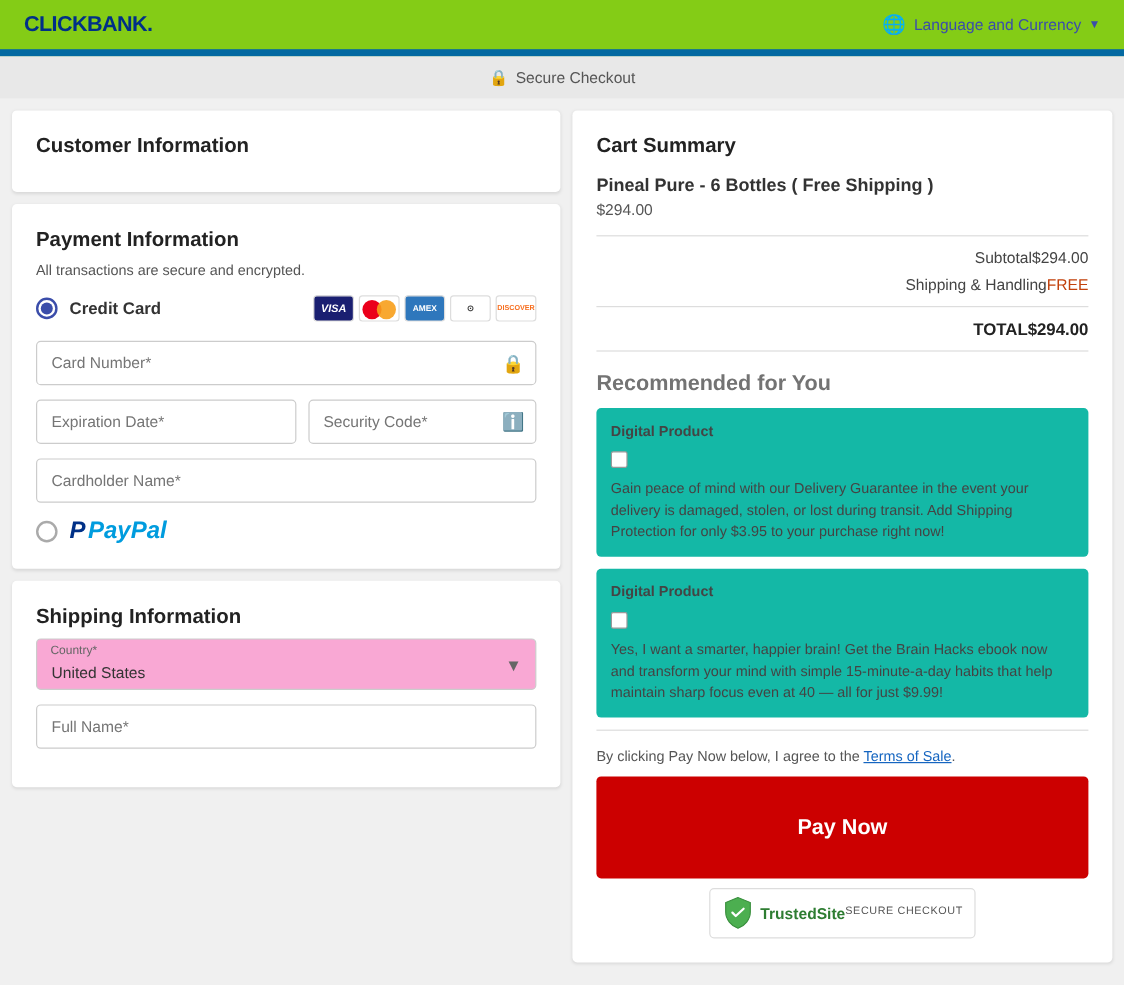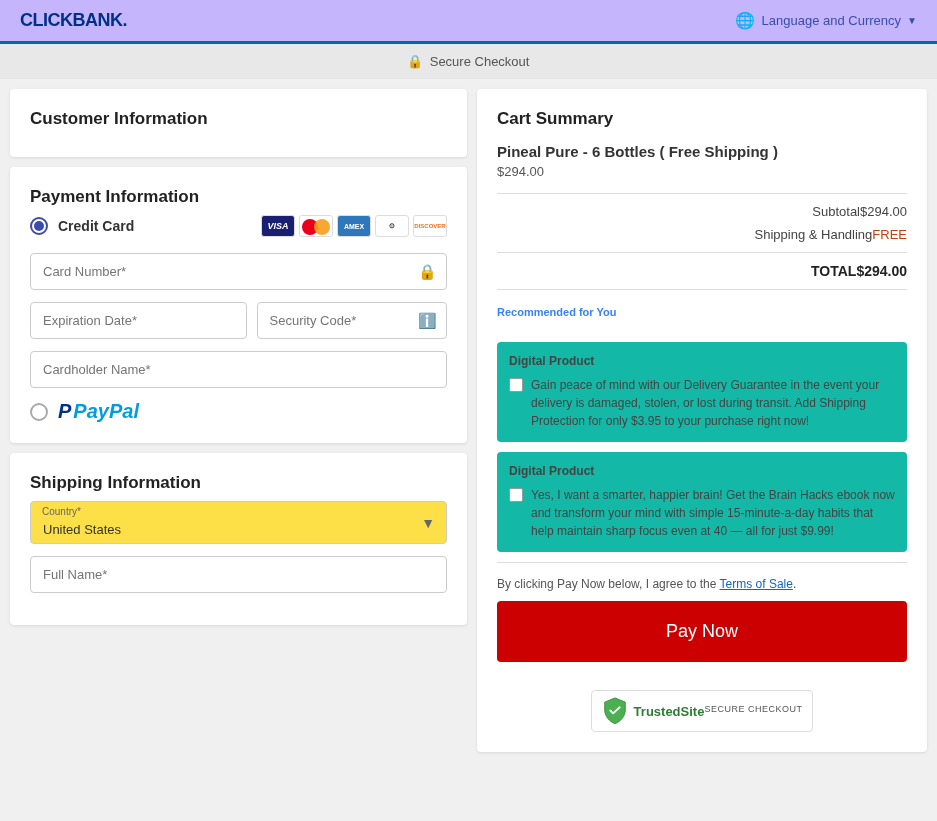--- a/index.html
+++ b/index.html
@@ -1,25 +1,25 @@
 <!DOCTYPE html>
 <html><head>
   <meta charset="utf-8">
   <style>
     * { box-sizing: border-box; margin: 0; padding: 0; }
     body { font-family: Arial, sans-serif; background: #f0f0f0; color: #333; font-size: 14px; }
 
     
     .header {
-      background: #c4b5fd;
+      background: #84cc16;
       display: flex;
       align-items: center;
       justify-content: space-between;
       padding: 10px 20px;
-      border-bottom: 3px solid #0369a1;
+      border-bottom: 6px solid #0369a1;
       text-align: right;
     }
     .logo {
       font-size: 18px;
       font-weight: bold;
       color: #003087;
       letter-spacing: -0.5px;
     }
     .lang-currency {
       display: flex;
@@ -221,21 +221,21 @@
       left: 12px;
     }
     .form-select {
       width: 100%;
       border: 1px solid #ccc;
       border-radius: 4px;
       padding: 20px 12px 6px 12px;
       font-size: 13px;
       color: #333;
       appearance: none;
-      background: #fde047;
+      background: #f9a8d4;
       cursor: pointer;
       outline: none;
     }
     .select-arrow {
       position: absolute;
       right: 12px;
       top: 50%;
       transform: translateY(-50%);
       color: #666;
       pointer-events: none;
@@ -288,44 +288,45 @@
       font-size: 14px;
       color: #222;
       margin-top: 6px;
       margin-left: 16px;
     }
 
     .free-text { color: #c2410c; }
 
     
     .recommended-title {
-      font-size: 11px;
-      font-weight: bold;
-      margin: 16px 0 24px 0;
-      color: #3b82f6;
+      font-size: 18px;
+      font-weight: bold;
+      margin: 16px 0 10px 0;
+      color: #737373;
     }
 
     .recommended-item {
       background: #14b8a6;
       border-radius: 4px;
       padding: 12px;
       margin-bottom: 10px;
     }
 
     .rec-product-label {
       font-size: 12px;
       font-weight: bold;
       color: #444;
       margin-bottom: 8px;
     }
 
     .rec-item-row {
       display: flex;
       align-items: flex-start;
       gap: 8px;
+      flex-direction: column;
     }
 
     .rec-checkbox {
       width: 14px;
       height: 14px;
       border: 1px solid #999;
       border-radius: 2px;
       flex-shrink: 0;
       margin-top: 2px;
       background: #fff;
@@ -348,25 +349,25 @@
       text-decoration: underline;
     }
 
     
     .pay-button {
       width: 100%;
       background: #cc0000;
       color: #fff;
       border: none;
       border-radius: 4px;
-      padding: 20px;
+      padding: 32px;
       font-size: 18px;
-      font-weight: normal;
+      font-weight: bold;
       cursor: pointer;
-      margin-bottom: 20px;
+      margin-bottom: 0;
     }
 
     
     .trusted-site {
       display: flex;
       align-items: center;
       justify-content: center;
       gap: 8px;
       margin-top: 8px;
     }
@@ -417,20 +418,21 @@
 <div class="main-content">
 
   <div class="left-column">
 
     <div class="section">
       <div class="section-title">Customer Information</div>
     </div>
 
     <div class="section">
       <div class="section-title">Payment Information</div>
+      <div class="section-subtitle">All transactions are secure and encrypted.</div>
 
       <div class="payment-method">
         <div class="radio-btn selected"></div>
         <span class="payment-label">Credit Card</span>
         <div class="card-icons">
           <div class="card-icon visa-card">VISA</div>
           <div class="card-icon mc-card"></div>
           <div class="card-icon amex-card">AMEX</div>
           <div class="card-icon diners-card">⊙</div>
           <div class="card-icon discover-card">DISCOVER</div>

